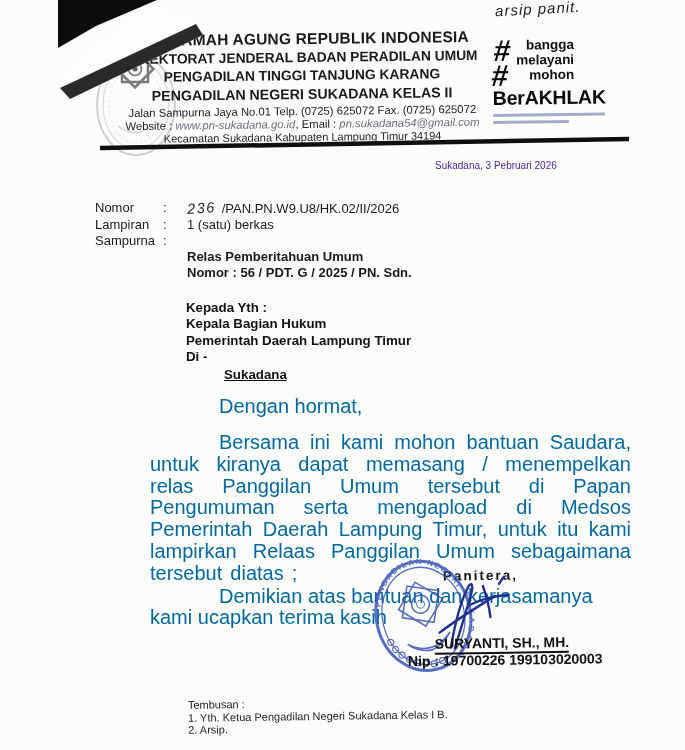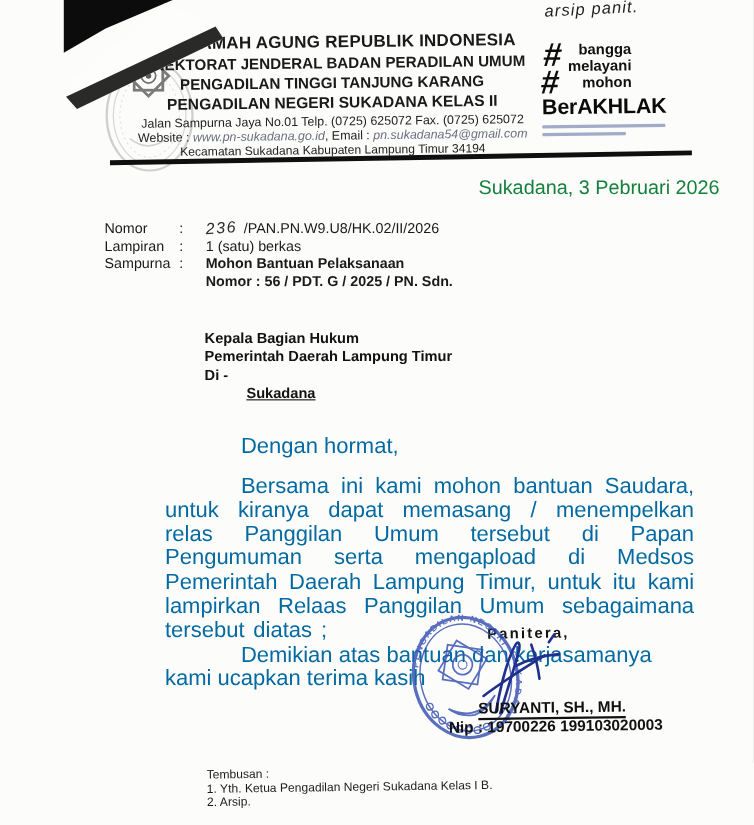--- a/index.html
+++ b/index.html
@@ -26,21 +26,21 @@
   .brand{position:absolute;left:0px;top:50px;font-size:19.5px;font-weight:800;letter-spacing:-0.2px;color:#0a0a0a;}
   .tagline-bar{position:absolute;height:3px;background:#8a97bb;opacity:.8;border-radius:1px;}
 
   .divider{left:0;top:0;}
 
   
   .corner-svg{left:0;top:0;}
   .hand-note{left:495px;top:0px;font-size:15px;font-style:italic;color:#1f1f1f;transform:rotate(-3deg);letter-spacing:1px;white-space:nowrap;}
 
   
-  .date-line{left:435px;top:160px;font-size:18px;color:#15803d;white-space:nowrap;}
+  .date-line{left:435px;top:160px;font-size:10px;color:#4c1d95;white-space:nowrap;}
 
   .meta{left:95px;top:200px;width:420px;font-size:13px;}
   .meta-row{display:grid;grid-template-columns:68px 24px 1fr;line-height:16px;}
   .meta-val{white-space:nowrap;}
   .hand-number{font-style:italic;font-size:14.5px;letter-spacing:1.5px;display:inline-block;transform:rotate(-4deg);color:#2b2b2b;margin-right:6px;}
   .bold{font-weight:bold;}
 
   .recipient{left:186px;top:300px;font-size:13.3px;font-weight:bold;line-height:16.4px;color:#121212;}
   .recipient .city{display:inline-block;margin-left:38px;text-decoration:underline;margin-top:1px;}
 
@@ -118,30 +118,35 @@
       <span class="meta-val"><span class="hand-number">236</span><span>/PAN.PN.W9.U8/HK.02/II/2026</span></span>
     </div>
     <div class="meta-row">
       <span>Lampiran</span>
       <span>:</span>
       <span class="meta-val">1 (satu) berkas</span>
     </div>
     <div class="meta-row">
       <span>Sampurna</span>
       <span>:</span>
-      <span class="meta-val bold">Mohon Bantuan Pelaksanaan</span>
+    </div>
+    <div class="meta-row">
+      <span></span>
+        <span></span>
+      <span class="meta-val bold">Relas Pemberitahuan Umum</span>
     </div>
     <div class="meta-row">
       <span></span>
         <span></span>
       <span class="meta-val bold">Nomor : 56 / PDT. G / 2025 / PN. Sdn.</span>
     </div>
   </div>
 
   <div class="abs recipient">
+    <div>Kepada Yth :</div>
     <div>Kepala Bagian Hukum</div>
     <div>Pemerintah Daerah Lampung Timur</div>
     <div>Di -</div>
     <span class="city">Sukadana</span>
   </div>
 
   <div class="abs body-block">
     <p class="salutation">Dengan hormat,</p>
     <p class="para1">Bersama ini kami mohon bantuan Saudara, untuk kiranya dapat memasang / menempelkan relas Panggilan Umum tersebut di Papan Pengumuman serta mengapload di Medsos Pemerintah Daerah Lampung Timur, untuk itu kami lampirkan Relaas Panggilan Umum sebagaimana tersebut diatas ;</p>
     <p class="para2">Demikian atas bantuan dan kerjasamanya kami ucapkan terima kasih</p>

